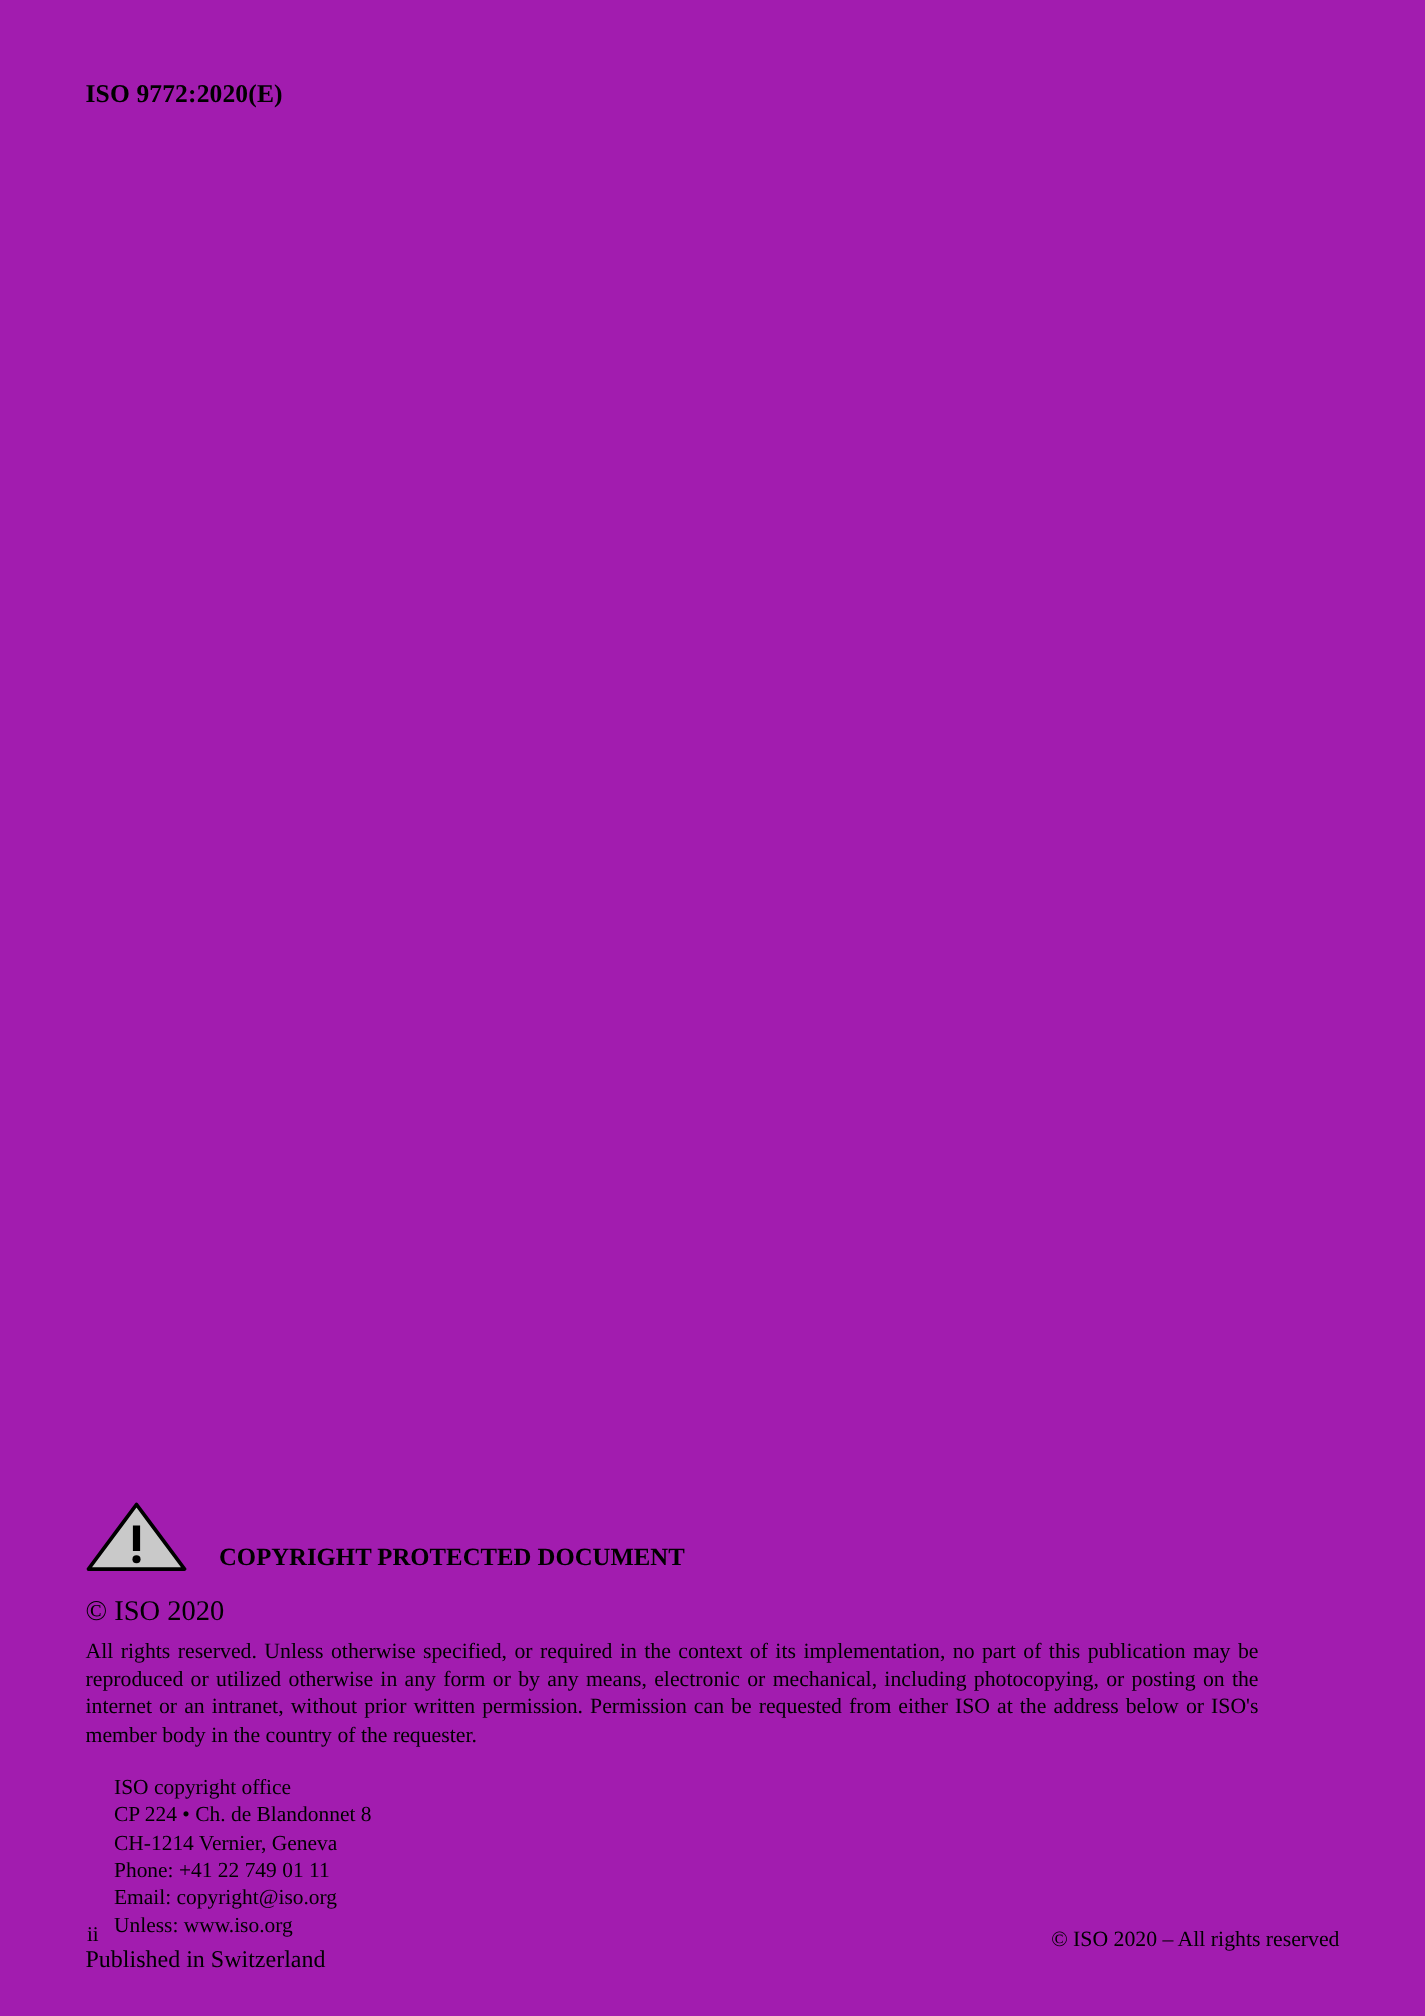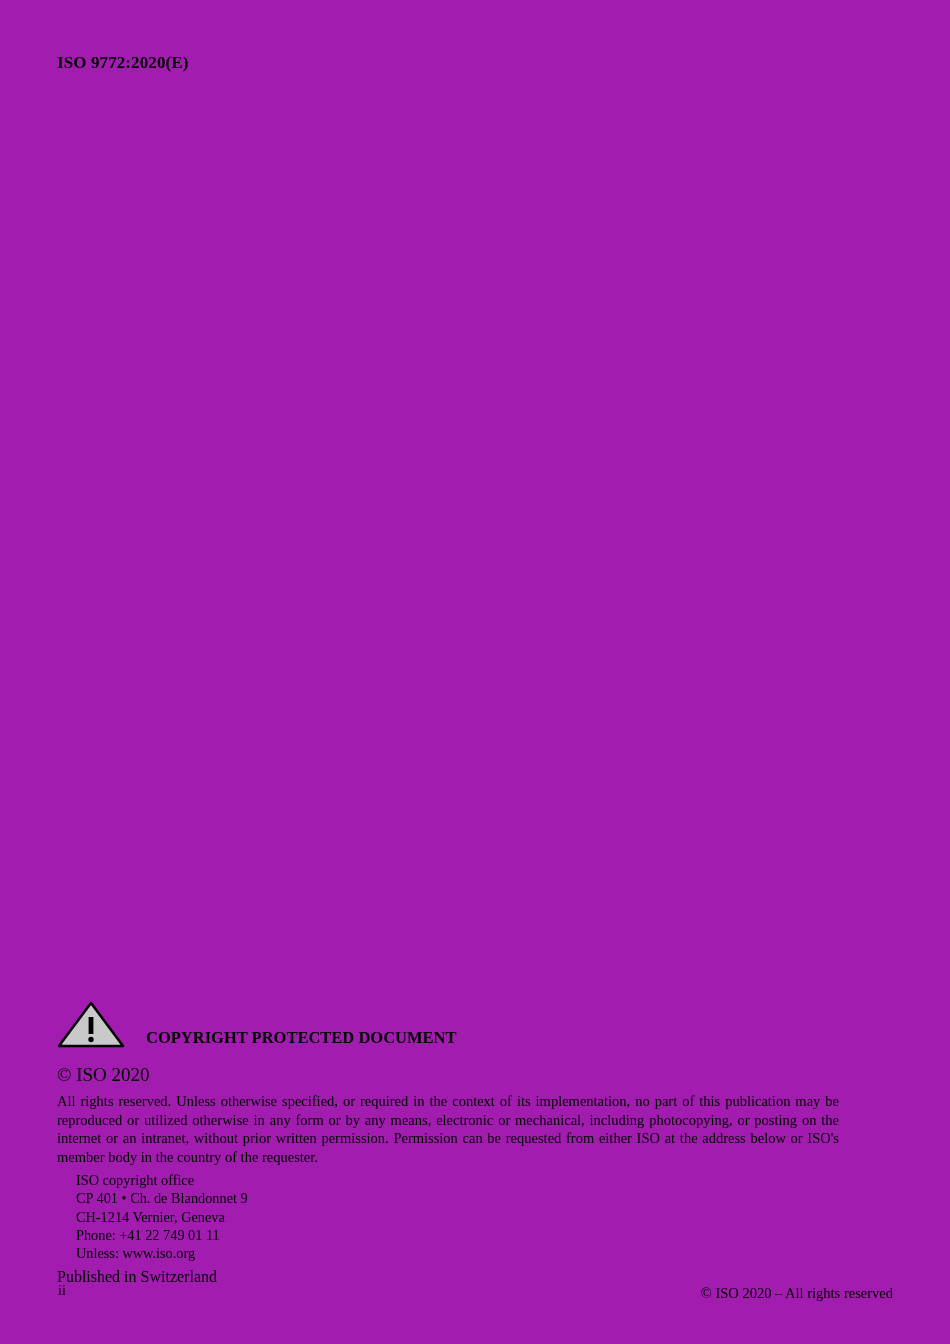--- a/index.html
+++ b/index.html
@@ -69,21 +69,21 @@
 
   .cp-body {
     margin-top: 5px;
     font-size: 14.5px;
     line-height: 1.30;
     text-align: justify;
     width: 782px;
   }
 
   .cp-address {
-    margin-top: 4px;
+    margin-top: 16px;
     margin-left: 19px;
     font-size: 14.3px;
     line-height: 1.28;
   }
 
   .cp-published {
     margin-top: 5px;
     font-size: 16px;
   }
 
@@ -120,23 +120,24 @@
       </svg>
       <div class="cp-heading">COPYRIGHT PROTECTED DOCUMENT</div>
     </div>
 
     <div class="cp-year">©  ISO 2020</div>
 
     <div class="cp-body">All rights reserved. Unless otherwise specified, or required in the context of its implementation, no part of this publication may be reproduced or utilized otherwise in any form or by any means, electronic or mechanical, including photocopying, or posting on the internet or an intranet, without prior written permission. Permission can be requested from either ISO at the address below or ISO's member body in the country of the requester.</div>
 
     <div class="cp-address">
       <div>ISO copyright office</div>
-      <div>CP 401 • Ch. de Blandonnet 9</div>
+      <div>CP 224 • Ch. de Blandonnet 8</div>
       <div>CH-1214 Vernier, Geneva</div>
       <div>Phone: +41 22 749 01 11</div>
+      <div>Email: copyright@iso.org</div>
       <div>Unless: www.iso.org</div>
     </div>
 
     <div class="cp-published">Published in Switzerland</div>
 
   </div>
 
   <div class="footer-page">ii</div>
 
   <div class="footer-right">© ISO 2020 – All rights reserved</div>

